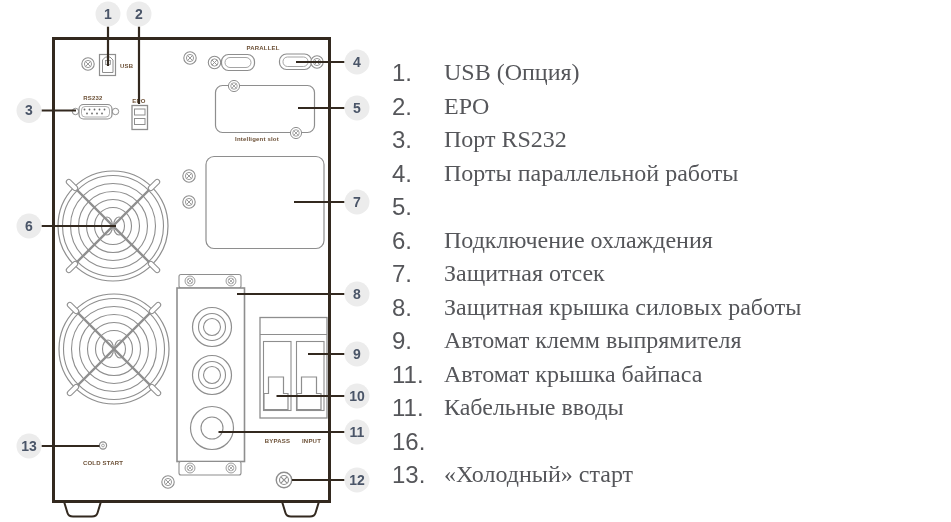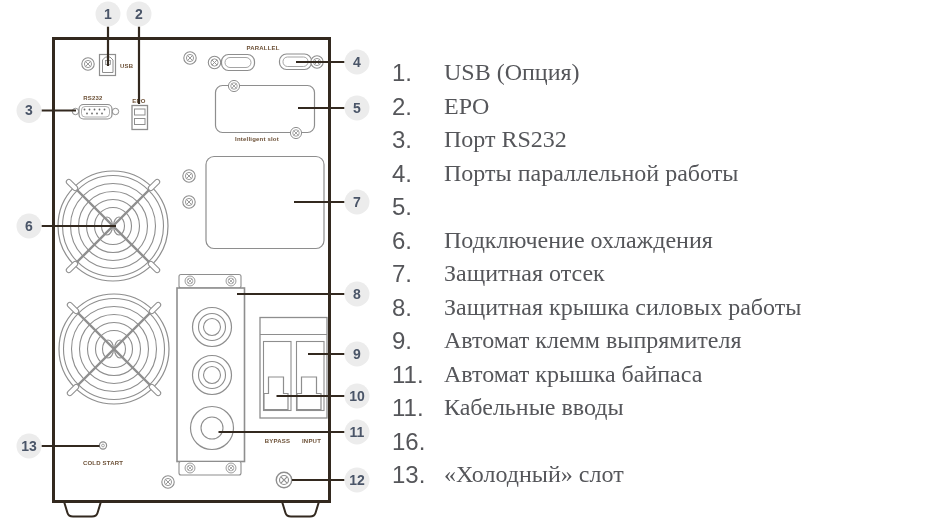--- a/index.html
+++ b/index.html
@@ -294,17 +294,17 @@
       </div>
     <div class="legend-row">
         <span class="legend-num">11.</span>
         <span class="legend-label">Кабельные вводы</span>
       </div>
     <div class="legend-row">
         <span class="legend-num">16.</span>
       </div>
     <div class="legend-row">
         <span class="legend-num">13.</span>
-        <span class="legend-label">«Холодный» слот</span>
+        <span class="legend-label">«Холодный» старт</span>
       </div>
   </div>
 
 </div>
 
 </body></html>

